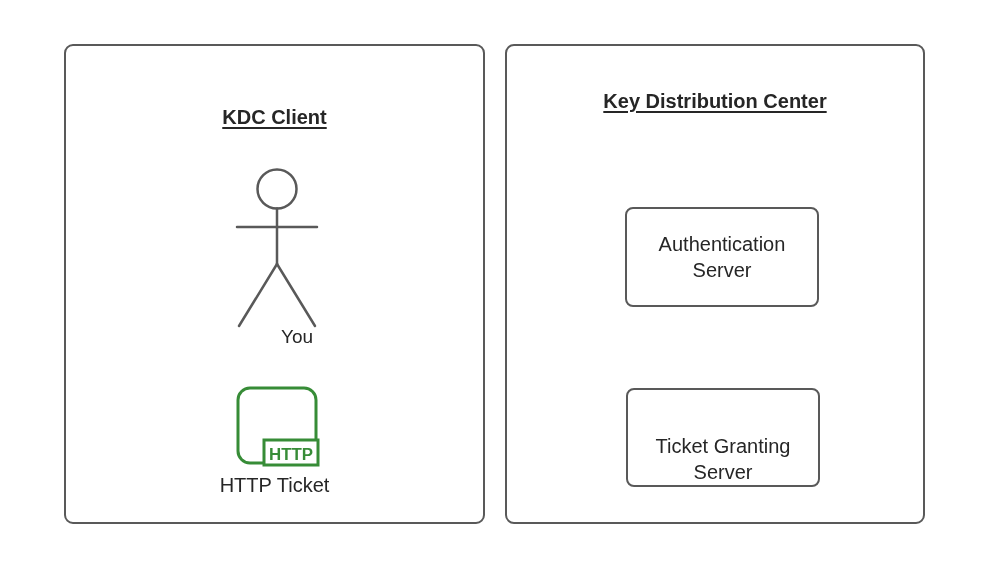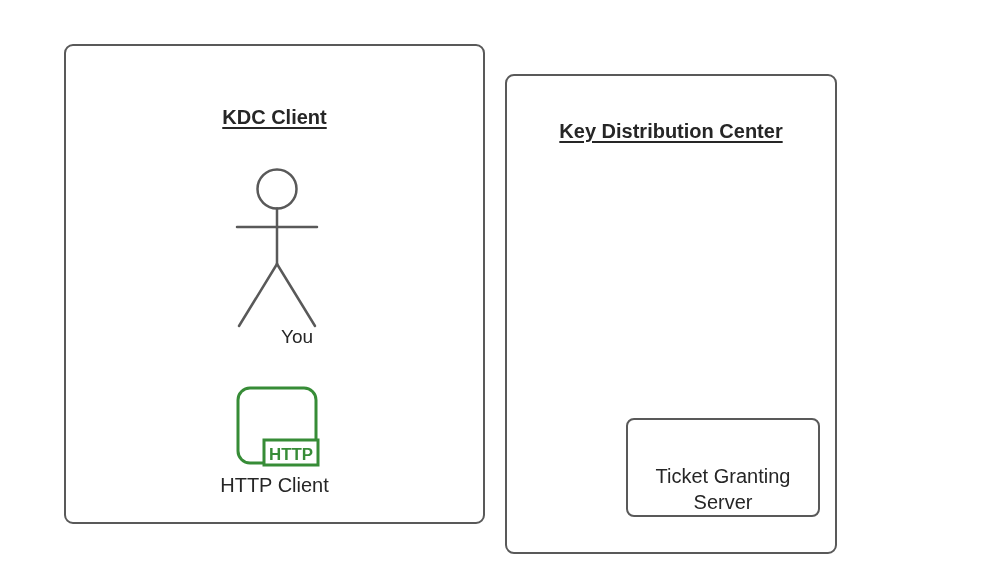--- a/index.html
+++ b/index.html
@@ -15,21 +15,21 @@
     font-family:"Liberation Sans", sans-serif;
     overflow:hidden;
   }
   .canvas{position:relative;width:990px;height:572px;background:var(--bg);}
 
   .panel{
     position:absolute;top:44px;height:480px;
     border:2px solid var(--stroke);border-radius:9px;background:var(--bg);
   }
   .panel.left{left:64px;width:421px;}
-  .panel.right{left:505px;width:332px;margin-top:30px;}
+  .panel.right{left:505px;width:420px;}
 
   .panel-title{
     position:absolute;margin:0;text-align:center;
     font-size:20px;font-weight:bold;color:var(--text);
     line-height:26px;
     text-decoration:underline;
     text-decoration-thickness:2px;
     text-underline-offset:3px;
   }
   .client-title{left:0;right:0;top:58px;}
@@ -83,25 +83,28 @@
     </svg>
 
     <div class="actor-label">You</div>
 
     <svg class="http-svg" width="92" height="92" viewBox="0 0 92 92" aria-hidden="true">
       <rect class="sq" x="6" y="6" width="78" height="75" rx="12"></rect>
       <rect class="badge" x="32" y="58" width="54" height="25"></rect>
       <text class="badge-text" x="59" y="78" text-anchor="middle" textLength="44" lengthAdjust="spacingAndGlyphs">HTTP</text>
     </svg>
 
-    <div class="service-label">HTTP Client</div>
+    <div class="service-label">HTTP Ticket</div>
   </section>
 
   <section class="panel right">
     <h2 class="panel-title kdc-title">Key Distribution Center</h2>
 
+    <div class="node-box auth">
+      <span>Authentication Server</span>
+    </div>
 
     <div class="node-box tgs">
       <span>Ticket Granting Server</span>
     </div>
   </section>
 
 </div>
 
 </body></html>

